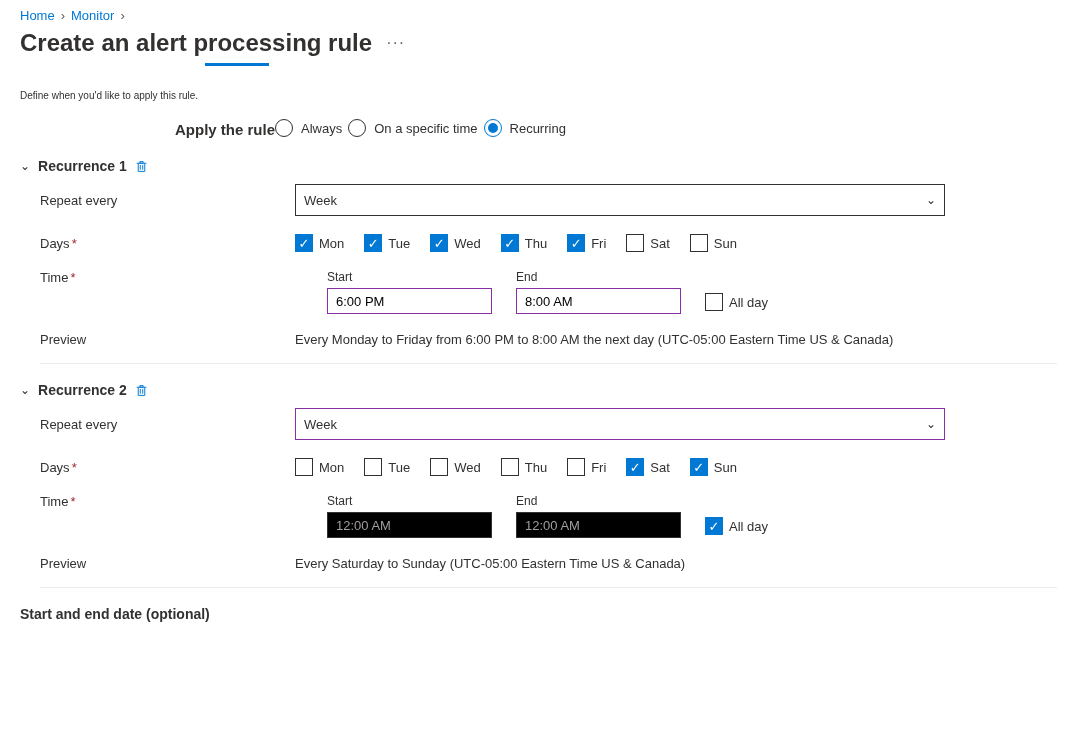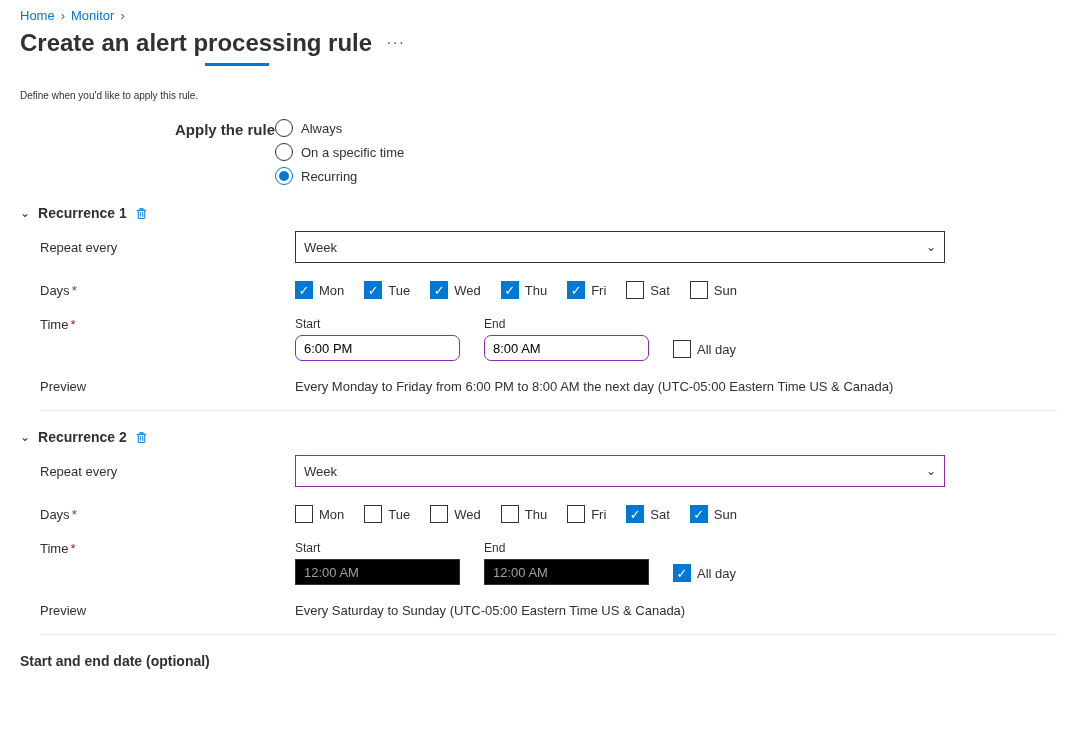--- a/index.html
+++ b/index.html
@@ -15,21 +15,21 @@
     .breadcrumb a { color: #0078d4; text-decoration: none; cursor: pointer; }
     .breadcrumb .sep { color: #605e5c; }
     .page-title-row { display: flex; align-items: center; gap: 10px; margin-bottom: 6px; }
     .page-title { font-size: 24px; font-weight: 600; color: #323130; }
     .more-btn { color: #605e5c; font-size: 16px; cursor: pointer; padding: 4px; letter-spacing: 1px; }
     .tab-indicator-bar { margin: 6px 0 24px 0; }
     .tab-indicator { width: 64px; height: 3px; background: #0078d4; margin-left: 185px; }
     .intro { font-size: 10px; color: #323130; margin-bottom: 18px; }
     .apply-row { display: flex; align-items: flex-start; margin-bottom: 20px; }
     .apply-label { width: 255px; font-weight: 600; font-size: 15px; padding-top: 2px; text-align: right; }
-    .radio-group { display: flex; flex-direction: column; gap: 6px; }
+    .radio-group { display: flex; flex-direction: row; gap: 6px; }
     .radio-item { display: flex; align-items: center; gap: 8px; cursor: pointer; }
     .radio-outer {
       width: 18px; height: 18px; border: 1px solid #323130; border-radius: 50%;
       display: flex; align-items: center; justify-content: center;
     }
     .radio-item.selected .radio-outer { border-color: #0078d4; }
     .radio-inner { width: 10px; height: 10px; border-radius: 50%; background: #0078d4; }
     .radio-label { font-size: 13px; }
     .recurrence-section { margin-bottom: 10px; }
     .rec-header { display: flex; align-items: center; gap: 8px; margin-bottom: 10px; cursor: pointer; }
@@ -47,29 +47,29 @@
     .dropdown.active { border-color: #8a2da5; }
     .dropdown-chevron { font-size: 12px; }
     .days-row { display: flex; gap: 20px; align-items: center; }
     .day-check { display: flex; align-items: center; gap: 6px; cursor: pointer; }
     .checkbox {
       width: 18px; height: 18px; border: 1px solid #323130; display: flex;
       align-items: center; justify-content: center; font-size: 13px; color: white;
     }
     .checkbox.checked { background: #0078d4; border-color: #0078d4; }
     .day-label { font-size: 13px; }
-    .time-row { display: flex; align-items: flex-start; padding-left: 20px; margin-bottom: 18px; }
+    .time-row { display: flex; align-items: flex-start; padding-left: 20px; margin-bottom: 18px; gap: 32px; }
     .time-inputs { display: flex; gap: 24px; align-items: flex-end; }
     .time-group { display: flex; flex-direction: column; gap: 4px; }
     .time-sublabel { font-size: 12px; color: #323130; }
     .time-input {
       border: 1px solid #323130; height: 26px; width: 165px; padding: 0 8px;
       font-size: 13px; font-family: inherit; cursor: text;
     }
-    .time-input.purple { border-color: #8a2da5; border-radius: 7px; }
+    .time-input.purple { border-color: #8a2da5; }
     .time-input:disabled { background: #000000; color: #a19f9d; cursor: default; }
     .allday { display: flex; align-items: center; gap: 6px; margin-bottom: 3px; cursor: pointer; }
     .preview-row { display: flex; padding-left: 20px; margin-bottom: 16px; }
     .divider { border-bottom: 1px solid #edebe9; margin: 0 0 18px 20px; }
     .section-title { font-weight: 600; font-size: 14px; color: #323130; }
   </style>
 </head>
 <body>
 
 <div class="breadcrumb">

